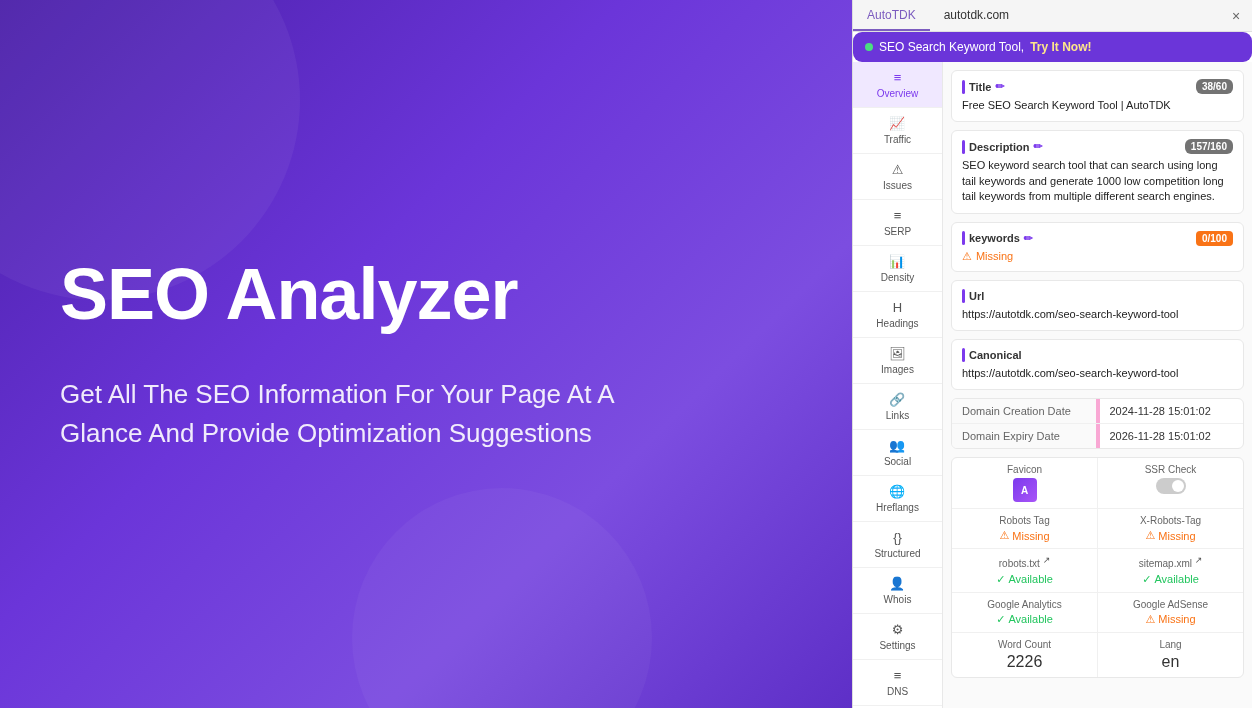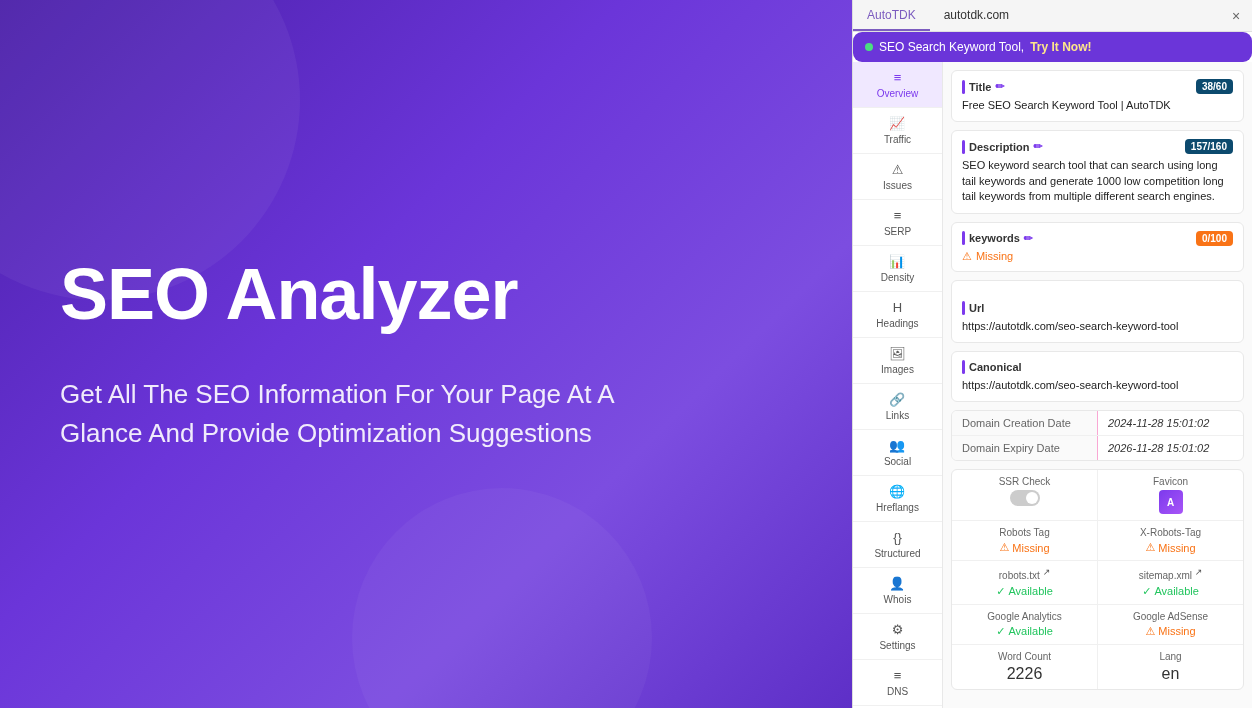--- a/index.html
+++ b/index.html
@@ -181,21 +181,21 @@
       background: #7c3aed;
       border-radius: 2px;
     }
     .field-edit { color: #7c3aed; font-size: 11px; cursor: pointer; }
     .field-badge {
       padding: 2px 6px;
       border-radius: 4px;
       font-size: 10px;
       font-weight: 600;
     }
-    .badge-green { background: #0c4a6e; color: #fff; }
+    .badge-green { background: #737373; color: #fff; border-radius: 6px; }
     .badge-orange { background: #f97316; color: #fff; }
     .field-value {
       font-size: 11px;
       color: #222;
       line-height: 1.4;
     }
 
     .missing-row {
       display: flex;
       align-items: center;
@@ -217,21 +217,21 @@
       display: flex;
       border-bottom: 1px solid #f0f0f0;
     }
     .domain-row:last-child { border-bottom: none; }
     .domain-cell {
       flex: 1;
       padding: 6px 10px;
       font-size: 11px;
     }
     .domain-cell.label { color: #666; background: #fafafa; }
-    .domain-cell.value { color: #333; font-weight: 500; border-left: 1px solid #f9a8d4; font-style: italic; }
+    .domain-cell.value { color: #333; font-weight: 500; border-left: 4px solid #f9a8d4; }
 
     
     .info-grid {
       background: #fff;
       border: 1px solid #e8e8e8;
       border-radius: 6px;
       overflow: hidden;
       margin-bottom: 8px;
     }
     .info-grid-row {
@@ -400,21 +400,21 @@
           </div>
           <span class="field-badge badge-orange">0/100</span>
         </div>
         <div class="missing-row">
           <span class="warn-icon">⚠</span>
           <span>Missing</span>
         </div>
       </div>
 
       <div class="field-block">
-        <div class="field-label" style="margin-bottom:4px;margin-top:12px;">
+        <div class="field-label" style="margin-bottom:4px;">
           <div class="bar"></div>
           <span>Url</span>
         </div>
         <div class="field-value">https://autotdk.com/seo-search-keyword-tool</div>
       </div>
 
       <div class="field-block">
         <div class="field-label" style="margin-bottom:4px;">
           <div class="bar"></div>
           <span>Canonical</span>
@@ -430,26 +430,26 @@
         <div class="domain-row">
           <div class="domain-cell label">Domain Expiry Date</div>
           <div class="domain-cell value">2026-11-28 15:01:02</div>
         </div>
       </div>
 
       <div class="info-grid">
 
         <div class="info-grid-row">
           <div class="info-cell">
+            <div class="info-cell-label">Favicon</div>
+            <div class="favicon-icon">A</div>
+          </div>
+          <div class="info-cell">
             <div class="info-cell-label">SSR Check</div>
             <div class="toggle-off"></div>
-          </div>
-          <div class="info-cell">
-            <div class="info-cell-label">Favicon</div>
-            <div class="favicon-icon">A</div>
           </div>
         </div>
 
         <div class="info-grid-row">
           <div class="info-cell">
             <div class="info-cell-label">Robots Tag</div>
             <div class="status-missing">
               <span>⚠</span>
               <span>Missing</span>
             </div>

